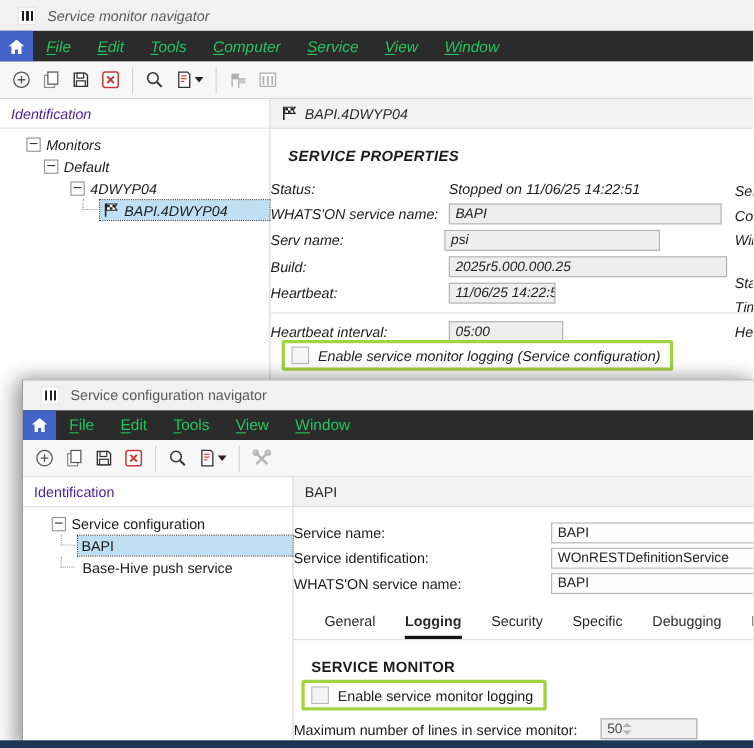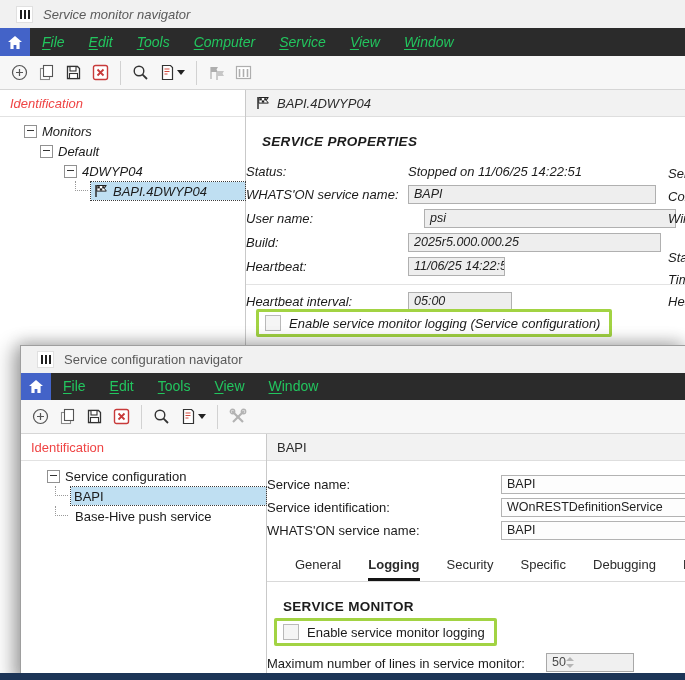--- a/index.html
+++ b/index.html
@@ -15,21 +15,21 @@
   .homebtn{width:30px;background:#4363c8;display:flex;align-items:center;justify-content:center;}
   .mi{color:#22c55e;font-size:14px;line-height:28px;padding:0 12px;cursor:default;}
   .mi u{text-decoration:underline;text-underline-offset:2px;}
   .toolbar{height:33px;background:#f7f7f7;border-bottom:1px solid #d6d6d6;display:flex;align-items:center;padding-left:6px;}
   .tbtn{width:27px;height:26px;display:flex;align-items:center;justify-content:center;}
   .tsep{width:1px;height:24px;background:#d2d2d2;margin:0 6px;}
   .caret{width:0;height:0;border-left:4px solid transparent;border-right:4px solid transparent;border-top:5px solid #222;margin-left:2px;}
   
   .wbody{display:flex;flex:1;min-height:0;}
   .treepanel{width:245px;border-right:1px solid #c9c9c9;background:#fff;flex:none;}
-  .pcaption{font-size:13px;color:#ef4444;padding:6px 10px 5px;border-bottom:1px solid #e2e2e2;}
+  .pcaption{font-size:13px;color:#4c1d95;padding:6px 10px 5px;border-bottom:1px solid #e2e2e2;}
   .tnode{display:flex;align-items:center;height:20px;font-size:13px;white-space:nowrap;margin-left:20px;}
   .expbox{width:11px;height:11px;border:1px solid #919191;background:#fff;position:relative;flex:none;margin-right:5px;}
   .expbox::after{content:"";position:absolute;left:2px;right:2px;top:4px;height:1px;background:#333;}
   .guide{width:12px;height:9px;border-left:1px dotted #9a9a9a;border-bottom:1px dotted #9a9a9a;align-self:flex-start;flex:none;margin-right:3px;}
   .selrow{background:#bfdff2;outline:1px dotted #3c3c3c;display:flex;align-items:center;gap:5px;flex:1;height:18px;padding-left:3px;}
   .rightpanel{flex:1;position:relative;overflow:hidden;background:#fff;}
   .phead{position:absolute;left:0;right:0;top:0;height:26px;background:#f2f2f2;border-bottom:1px solid #dedede;
          display:flex;align-items:center;gap:7px;padding-left:10px;font-size:13px;color:#2b2b2b;}
   .sectitle{position:absolute;left:16px;font-size:13.5px;font-weight:bold;letter-spacing:.3px;color:#1c1c1c;}
   .fl{position:absolute;font-size:13px;color:#1b1b1b;white-space:nowrap;}
@@ -186,22 +186,22 @@
           <span>BAPI.4DWYP04</span>
         </div>
         <div class="sectitle" style="top:44px">SERVICE PROPERTIES</div>
 
         <span class="fl" style="top:74px">Status:</span>
         <span class="fv" style="top:74px;left:162px">Stopped on 11/06/25 14:22:51</span>
 
         <span class="fl" style="top:97px">WHATS'ON service name:</span>
         <div class="tbox" style="top:95px;left:162px;width:248px">BAPI</div>
 
-        <span class="fl" style="top:121px">User name:</span>
-        <div class="tbox" style="top:119px;left:178px;width:252px">psi</div>
+        <span class="fl" style="top:121px">Serv name:</span>
+        <div class="tbox" style="top:119px;left:158px;width:196px">psi</div>
 
         <span class="fl" style="top:145px">Build:</span>
         <div class="tbox" style="top:143px;left:162px;width:253px">2025r5.000.000.25</div>
 
         <span class="fl" style="top:169px">Heartbeat:</span>
         <div class="tbox" style="top:167px;left:162px;width:97px">11/06/25 14:22:51</div>
 
         <span class="clipLbl" style="top:76px">Serv</span>
         <span class="clipLbl" style="top:99px">Con</span>
         <span class="clipLbl" style="top:121px">Win</span>

